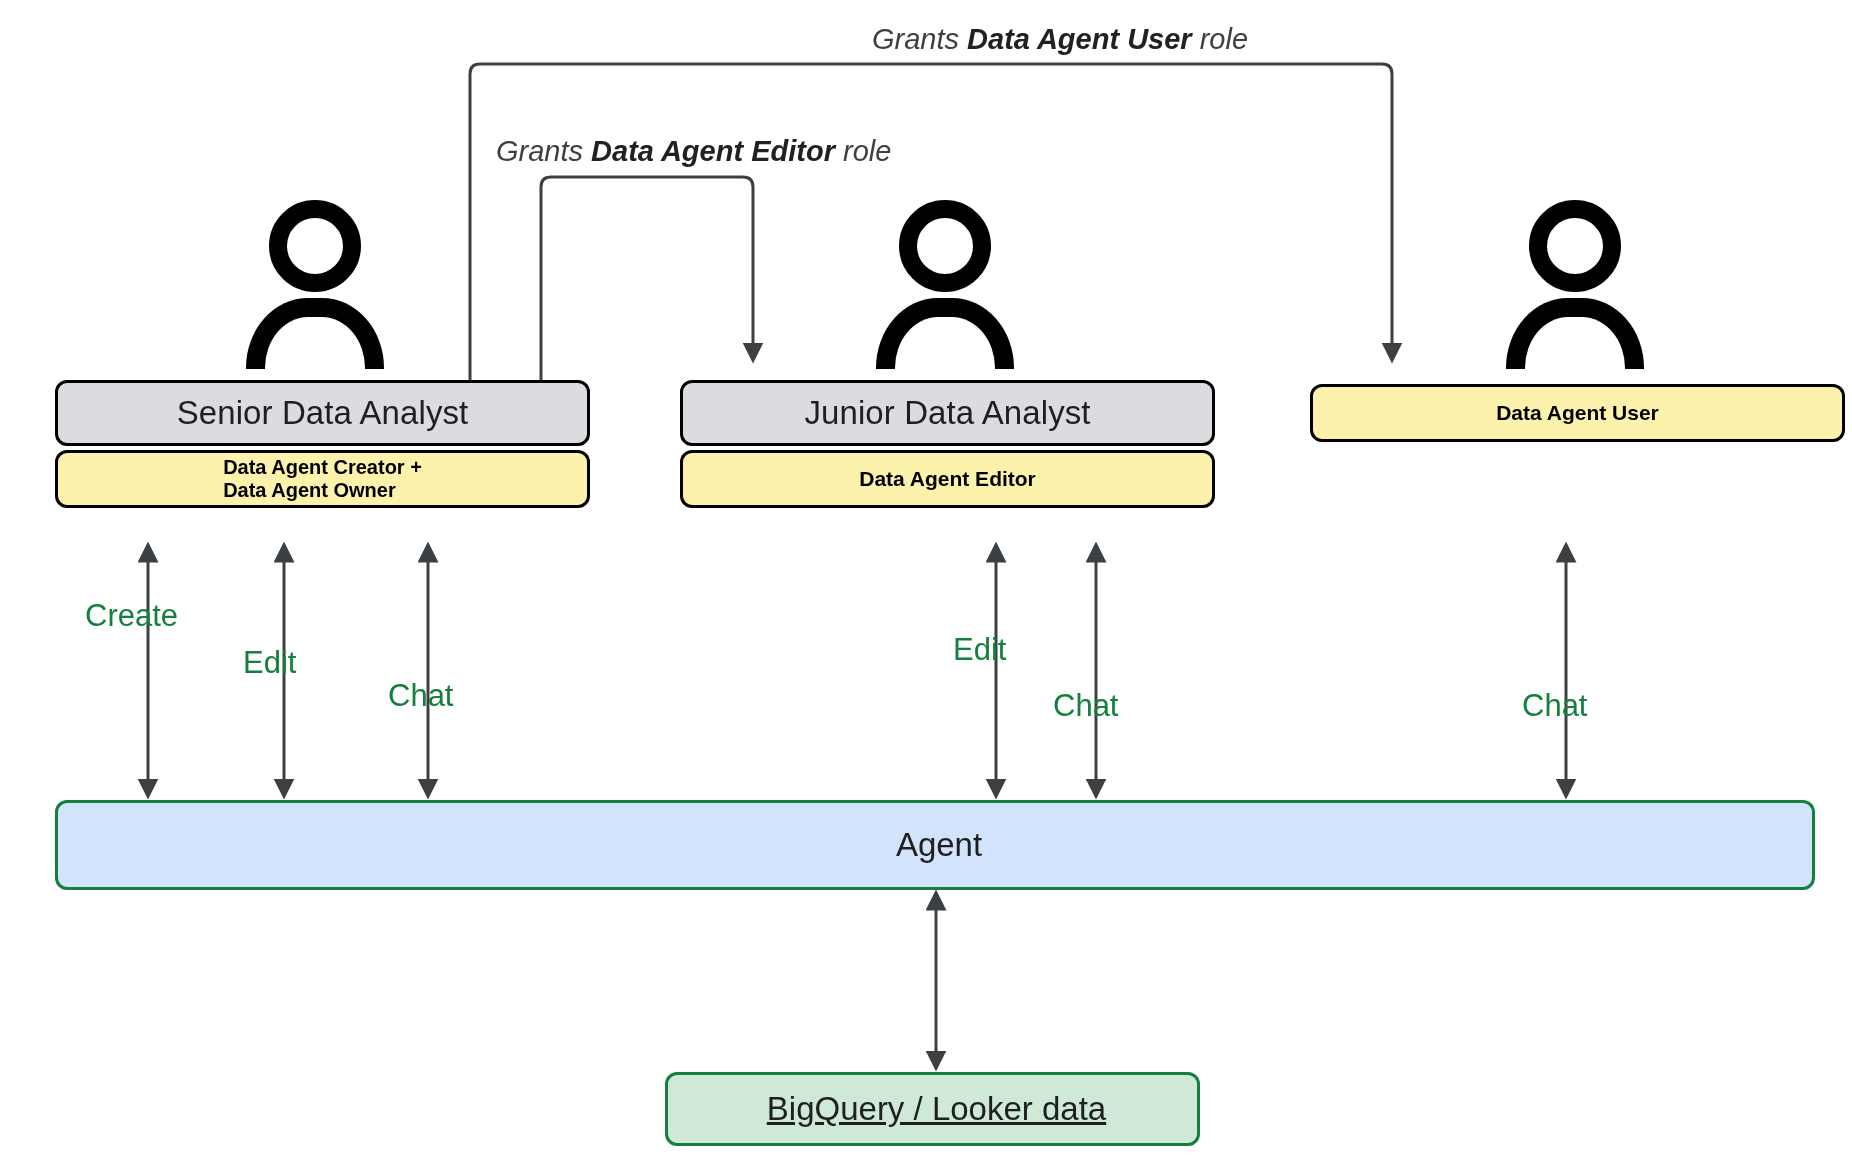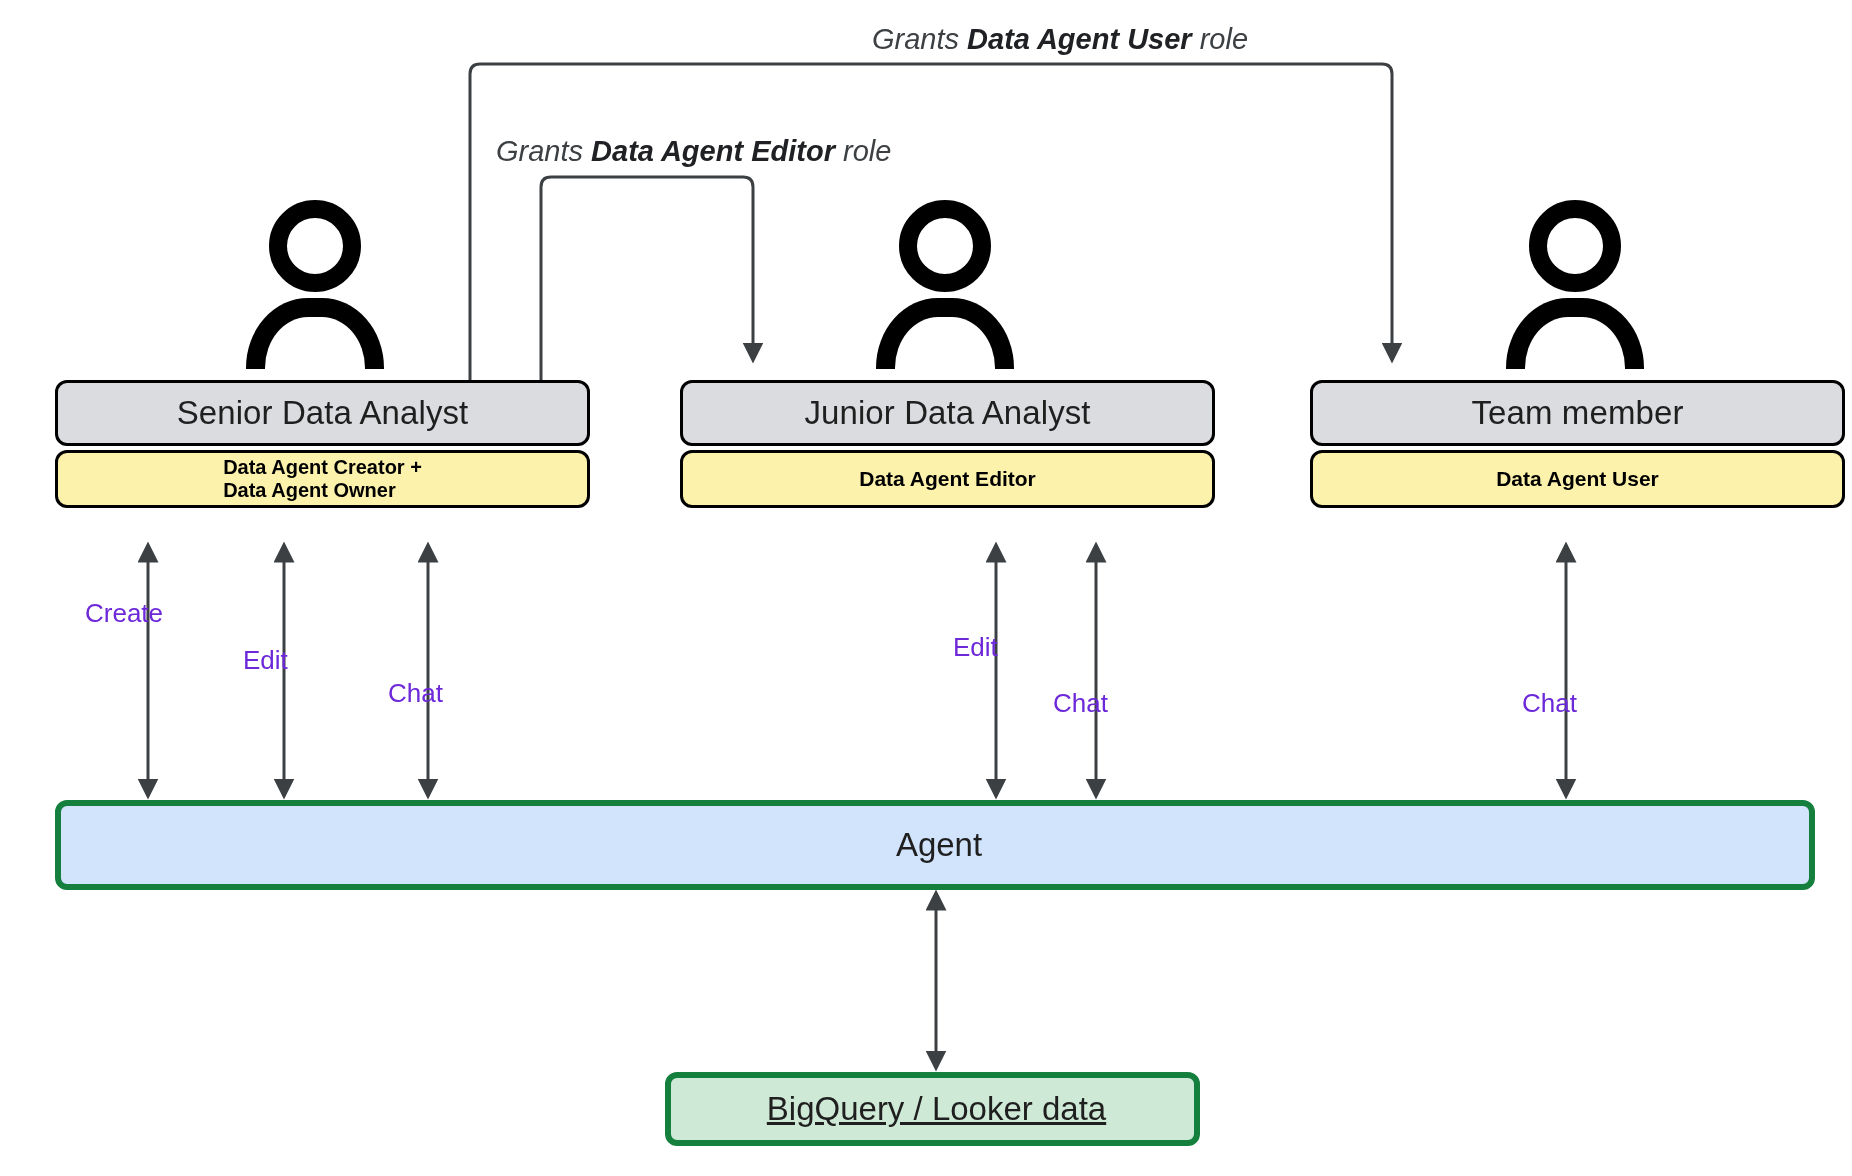--- a/index.html
+++ b/index.html
@@ -93,41 +93,41 @@
     line-height: 1.14;
   }
   .card-role.two-line {
     font-size: 20px;
   }
 
   
   .bar {
     position: absolute;
     box-sizing: border-box;
-    border: 6px solid #15803d;
+    border: 3px solid #15803d;
     border-radius: 12px;
     display: flex;
     align-items: center;
     justify-content: center;
     font-size: 33px;
     color: #1f1f1f;
     padding-left: 8px;
   }
   .bar-agent {
     background: #d2e3fc;
   }
   .bar-data {
     background: #ceead6;
   }
 
   
   .edge-label {
     position: absolute;
-    font-size: 26px;
-    color: #6d28d9;
+    font-size: 31px;
+    color: #15803d;
     white-space: nowrap;
     line-height: 1;
   }
   .grant-label {
     position: absolute;
     font-size: 29px;
     font-style: italic;
     color: #3c4043;
     white-space: nowrap;
     line-height: 1;
@@ -198,21 +198,20 @@
       </div>
     </div>
   </div>
 
   <div class="card" style="left:680px; top:380px; width:535px;">
     <div class="card-title">Junior Data Analyst</div>
     <div class="card-role">Data Agent Editor</div>
   </div>
 
   <div class="card" style="left:1310px; top:380px; width:535px;">
-    <div class="card-title">Team member</div>
     <div class="card-role">Data Agent User</div>
   </div>
 
   <div class="edge-label" style="left:85px; top:600px;">Create</div>
   <div class="edge-label" style="left:243px; top:647px;">Edit</div>
   <div class="edge-label" style="left:388px; top:680px;">Chat</div>
   <div class="edge-label" style="left:953px; top:634px;">Edit</div>
   <div class="edge-label" style="left:1053px; top:690px;">Chat</div>
   <div class="edge-label" style="left:1522px; top:690px;">Chat</div>
 

